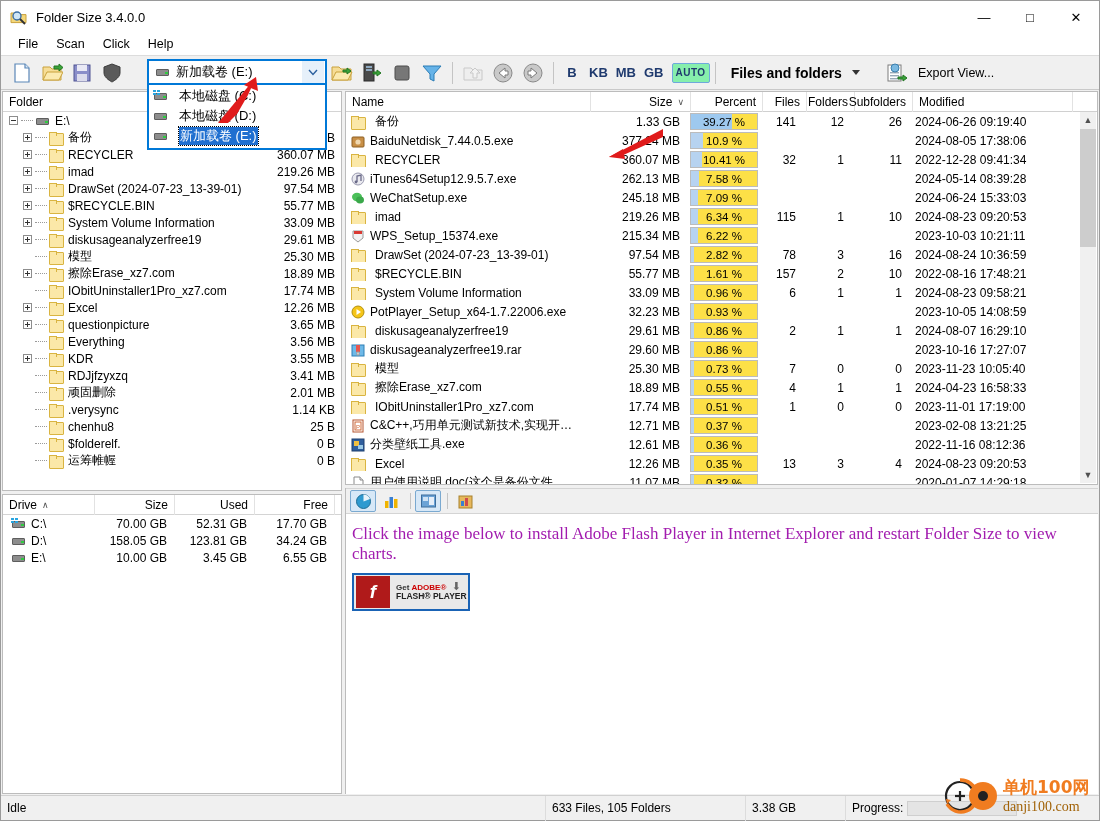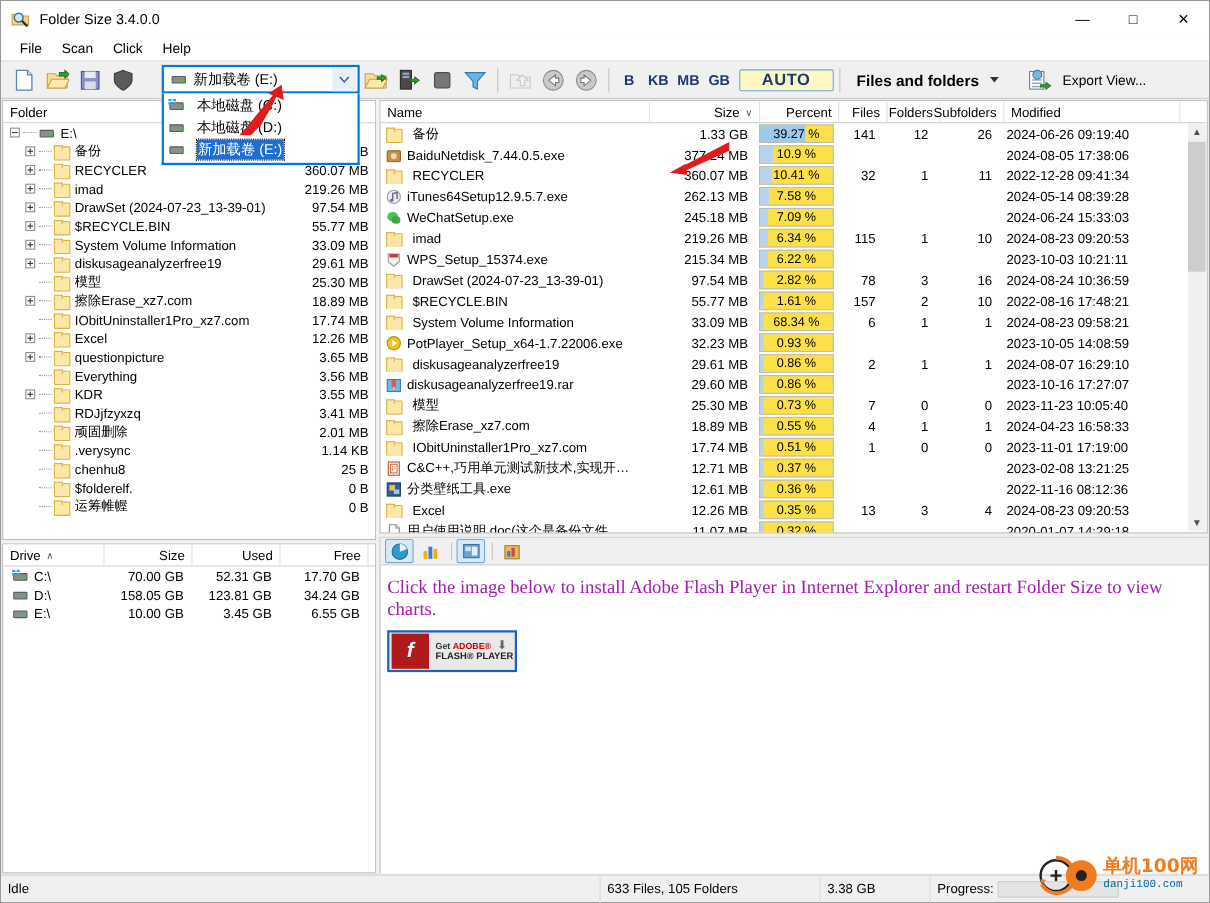--- a/index.html
+++ b/index.html
@@ -26,21 +26,21 @@
   .menubar { height:22px; background:#ffffff; display:flex; align-items:center; padding-left:8px; }
   .menu-item { padding:2px 9px; font-size:12.5px; color:#000; }
 
   
   .toolbar { height:35px; background:#f0f0f0; border-top:1px solid #dcdcdc; border-bottom:1px solid #c9c9c9;
              display:flex; align-items:center; padding-left:6px; position:relative; }
   .tb-btn { width:30px; height:30px; display:flex; align-items:center; justify-content:center; flex:none; }
   .tb-sep { width:1px; height:22px; background:#c4c4c4; margin:0 5px; flex:none; }
   .unit-btn { min-width:26px; height:24px; display:flex; align-items:center; justify-content:center;
               font-weight:bold; font-size:13px; color:#1f3a6e; padding:0 4px; flex:none; }
-  .unit-auto { border:1px solid #6fa8dc; background:#fef9c3; border-radius:2px; font-size:15px; padding:0 20px;
+  .unit-auto { border:1px solid #6fa8dc; background:#86efac; border-radius:2px; font-size:10px; padding:0 3px;
                height:20px; display:flex; align-items:center; justify-content:center; color:#1f3a6e;
                font-weight:bold; letter-spacing:0.5px; margin-left:4px; flex:none;}
   .mode-label { font-weight:bold; font-size:14px; margin-left:10px; white-space:nowrap; }
   .caret-down { width:0;height:0;border-left:4px solid transparent;border-right:4px solid transparent;
                 border-top:5px solid #333; margin-left:10px; }
   .export-label { font-size:12.5px; margin-left:6px; white-space:nowrap; }
 
   
   .drive-combo { position:absolute; left:146px; top:3px; width:180px; height:26px; border:2px solid #0078d7;
                  background:#fff; display:flex; align-items:center; z-index:40; }
@@ -141,21 +141,21 @@
   .statusbar { position:absolute; left:0; right:0; bottom:0; height:25px; background:#f0f0f0;
                border-top:1px solid #d0d0d0; display:flex; align-items:center; font-size:12px; }
   .sb-cell { height:25px; display:flex; align-items:center; padding:0 6px; border-right:1px solid #dcdcdc; }
   .sb-prog { width:110px; height:15px; background:#e4e4e4; border:1px solid #cfcfcf; margin-left:4px; }
 
   
   .watermark { position:absolute; right:6px; bottom:2px; width:152px; height:44px; z-index:60; }
   .wm-text { position:absolute; left:62px; top:2px; }
   .wm-t1 { color:#f07c20; font-size:17px; font-weight:bold; letter-spacing:0px;
            font-family:"DejaVu Sans", sans-serif; }
-  .wm-t2 { color:#0369a1; font-size:10px; font-family:Liberation Mono, monospace; }
+  .wm-t2 { color:#a16207; font-size:14px; font-family:Liberation Serif, serif; }
 
   
   .arrow-red { position:absolute; z-index:55; }
 
   .pane-divider { position:absolute; left:341px; top:0; width:3px; bottom:0; background:#f0f0f0; }
 </style>
 </head>
 <body>
 
 <div id="app">
@@ -734,21 +734,21 @@
               <span class="c-mod">2022-08-16 17:48:21</span>
             </div>
             <div class="frow">
               <span class="c-name">
                 <span class="folder-ico"></span>
                 <span style="margin-left:5px">System Volume Information</span>
               </span>
               <span class="c-size">33.09 MB</span>
               <span class="c-pct">
                 <span class="bar" style="width:4%;"></span>
-                <span>68.34 %</span>
+                <span>0.96 %</span>
               </span>
               <span class="c-files">6</span>
               <span class="c-folders">1</span>
               <span class="c-sub">1</span>
               <span class="c-mod">2024-08-23 09:58:21</span>
             </div>
             <div class="frow">
               <span class="c-name">
                 <svg width="14" height="14" viewBox="0 0 14 14">
                   <circle cx="7" cy="7" r="6" fill="#f5c518" stroke="#b3900d"></circle>

